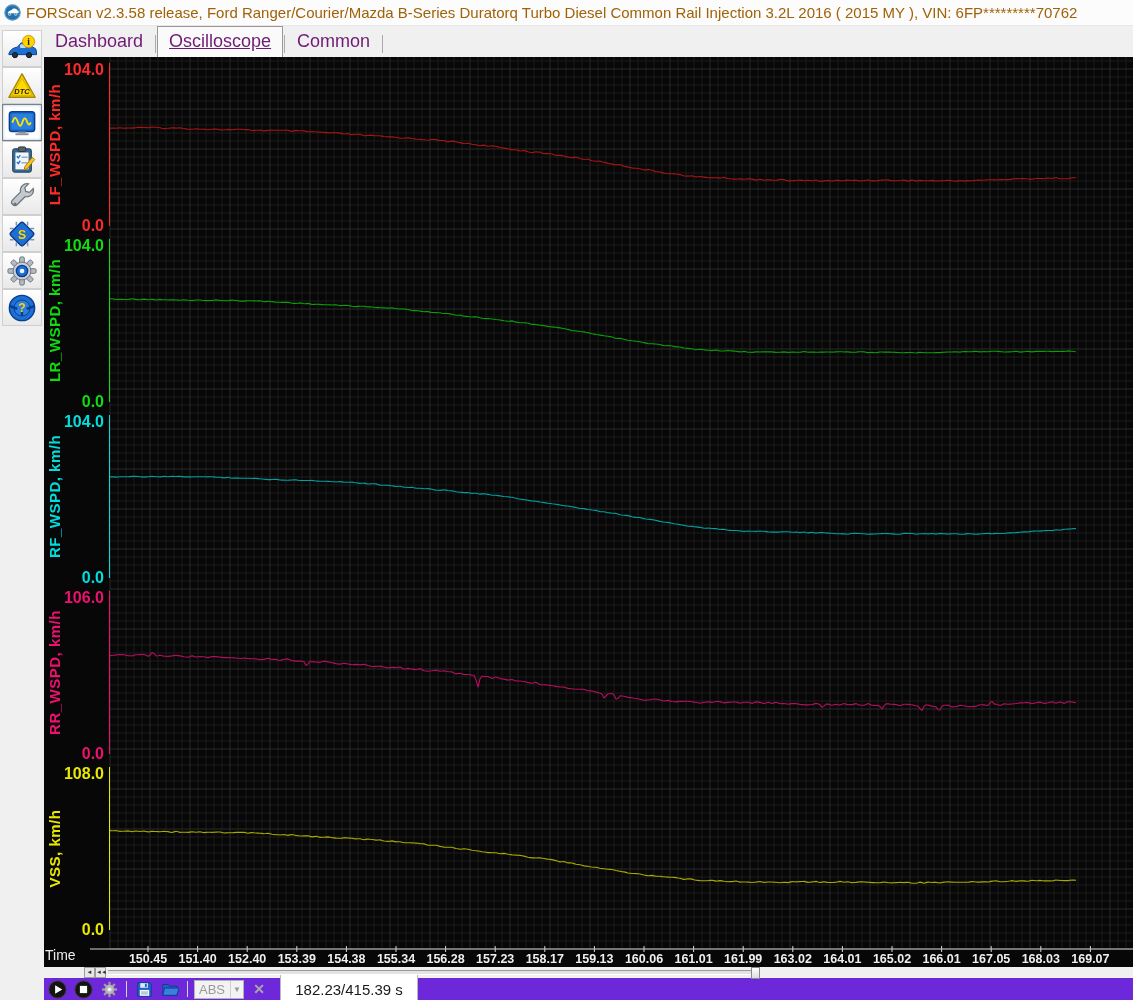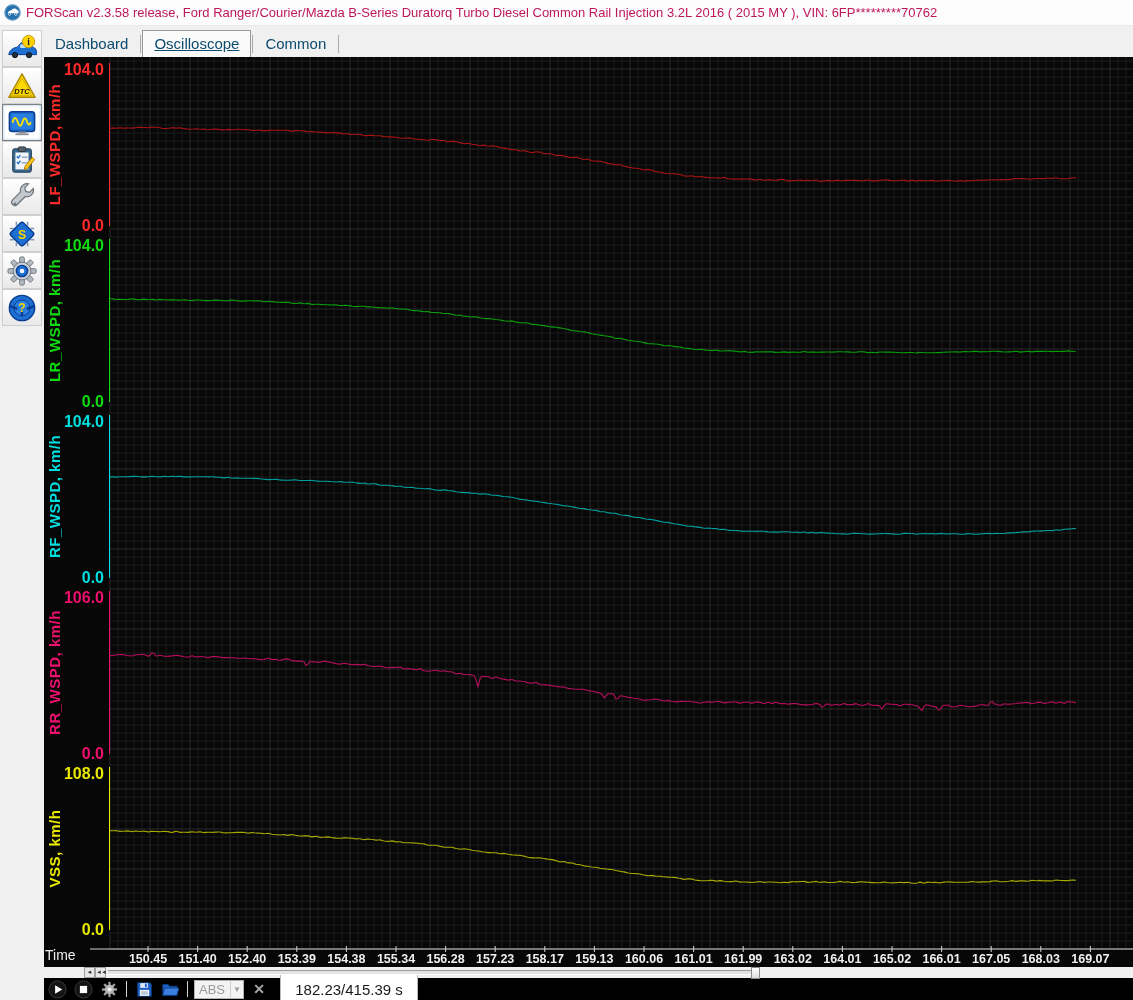--- a/index.html
+++ b/index.html
@@ -1,47 +1,47 @@
 <!DOCTYPE html>
 <html><head>
 <meta charset="utf-8">
 <style>
   * { box-sizing: border-box; margin: 0; padding: 0; }
   html,body { width:1133px; height:1000px; overflow:hidden; background:#f0f0f0;
     font-family:"Liberation Sans", sans-serif; }
   #titlebar { height:26px; background:#fcfcfc; display:flex; align-items:center;
     padding-left:4px; border-bottom:1px solid #e8e8e8; }
   #titlebar .logo { width:17px; height:17px; margin-right:5px; flex:0 0 auto; }
-  #titlebar .title { font-size:13px; color:#be185d; white-space:nowrap; }
+  #titlebar .title { font-size:15px; color:#a16207; white-space:nowrap; }
   #mainrow { display:flex; height:974px; }
   #sidebar { width:44px; background:#f0f0f0; padding-top:4px; flex:0 0 auto; }
   .sbtn { width:40px; height:37px; margin:0 0 0 2px; border:1px solid #cfcfcf;
     background:linear-gradient(#ffffff,#e9e9e9); display:flex; align-items:center;
     justify-content:center; cursor:pointer; }
   .sbtn.selected { background:#ffffff; border:1px solid #7f7f7f; box-shadow:inset 0 0 3px #9fc3e8; }
   .sbtn svg { width:30px; height:30px; }
   #content { flex:1; display:flex; flex-direction:column; }
   #tabbar { height:31px; padding-top:5px; display:flex; align-items:flex-end; background:#f0f0f0; }
-  .tab { font-size:15px; color:#0c4a6e; padding:4px 11px 5px 11px; cursor:pointer; }
+  .tab { font-size:18px; color:#701a75; padding:4px 11px 5px 11px; cursor:pointer; }
   .tab.selected { background:#fafafa; border:1px solid #999; border-bottom:none;text-decoration:underline; }
   .tabsep { width:1px; height:18px; background:#aaa; margin:0 1px 4px 1px; }
   #chart { width:1089px; height:910px; background:#070707; }
   #scope-svg { display:block; }
   .rng { font:bold 16px "Liberation Sans", sans-serif; }
   .chname { font:bold 15px "Liberation Sans", sans-serif; letter-spacing:.5px; }
   .tick { font:bold 12.5px "Liberation Sans", sans-serif; }
   .timelab { font:14px "Liberation Sans", sans-serif; }
   #scrollrow { height:11px; display:flex; align-items:center; background:#f0f0f0; padding-left:40px; }
   .scrbtn { width:11px; height:11px; border:1px solid #9d9d9d; background:#e7e7e7;
     font-size:6px; line-height:9px; text-align:center; color:#333; cursor:pointer; flex:0 0 auto; }
   #scrtrack { position:relative; width:652px; height:5px; margin-left:2px;
     border-top:1px solid #9a9a9a; border-bottom:1px solid #fff; background:#e3e3e3; }
   #scrthumb { position:absolute; right:0; top:-4px; width:9px; height:12px;
     border:1px solid #8a8a8a; background:linear-gradient(#fff,#dcdcdc); cursor:grab; }
-  #toolbar { height:22px; display:flex; align-items:center; background:#000000; padding-left:2px; gap:4px; }
+  #toolbar { height:22px; display:flex; align-items:center; background:#6d28d9; padding-left:2px; gap:4px; }
   .tbtn { width:22px; height:20px; display:flex; align-items:center; justify-content:center; cursor:pointer; }
   .tsep { width:1px; height:16px; background:#d4d4d4; margin:0 2px; }
   #mode-select { width:50px; height:19px; border:1px solid #b3b3b3; background:#f3f3f3;
     color:#9a9a9a; font-size:13px; display:flex; align-items:center; padding-left:4px; }
   #mode-select .arrow { margin-left:auto; border-left:1px solid #cfcfcf; width:13px; height:100%;
     display:flex; align-items:center; justify-content:center; color:#9a9a9a; font-size:8px; }
   #clear-btn { color:#a9a9a9; font-size:14px; font-weight:bold; }
   #position-box { margin-left:6px; height:20px; min-width:138px; background:#fff;
     border:1px solid #b9b9b9; border-top-color:#8a8a8a; display:flex; align-items:center;
     justify-content:center; font-size:15px; color:#1a1a1a; padding:14px 10px; }

